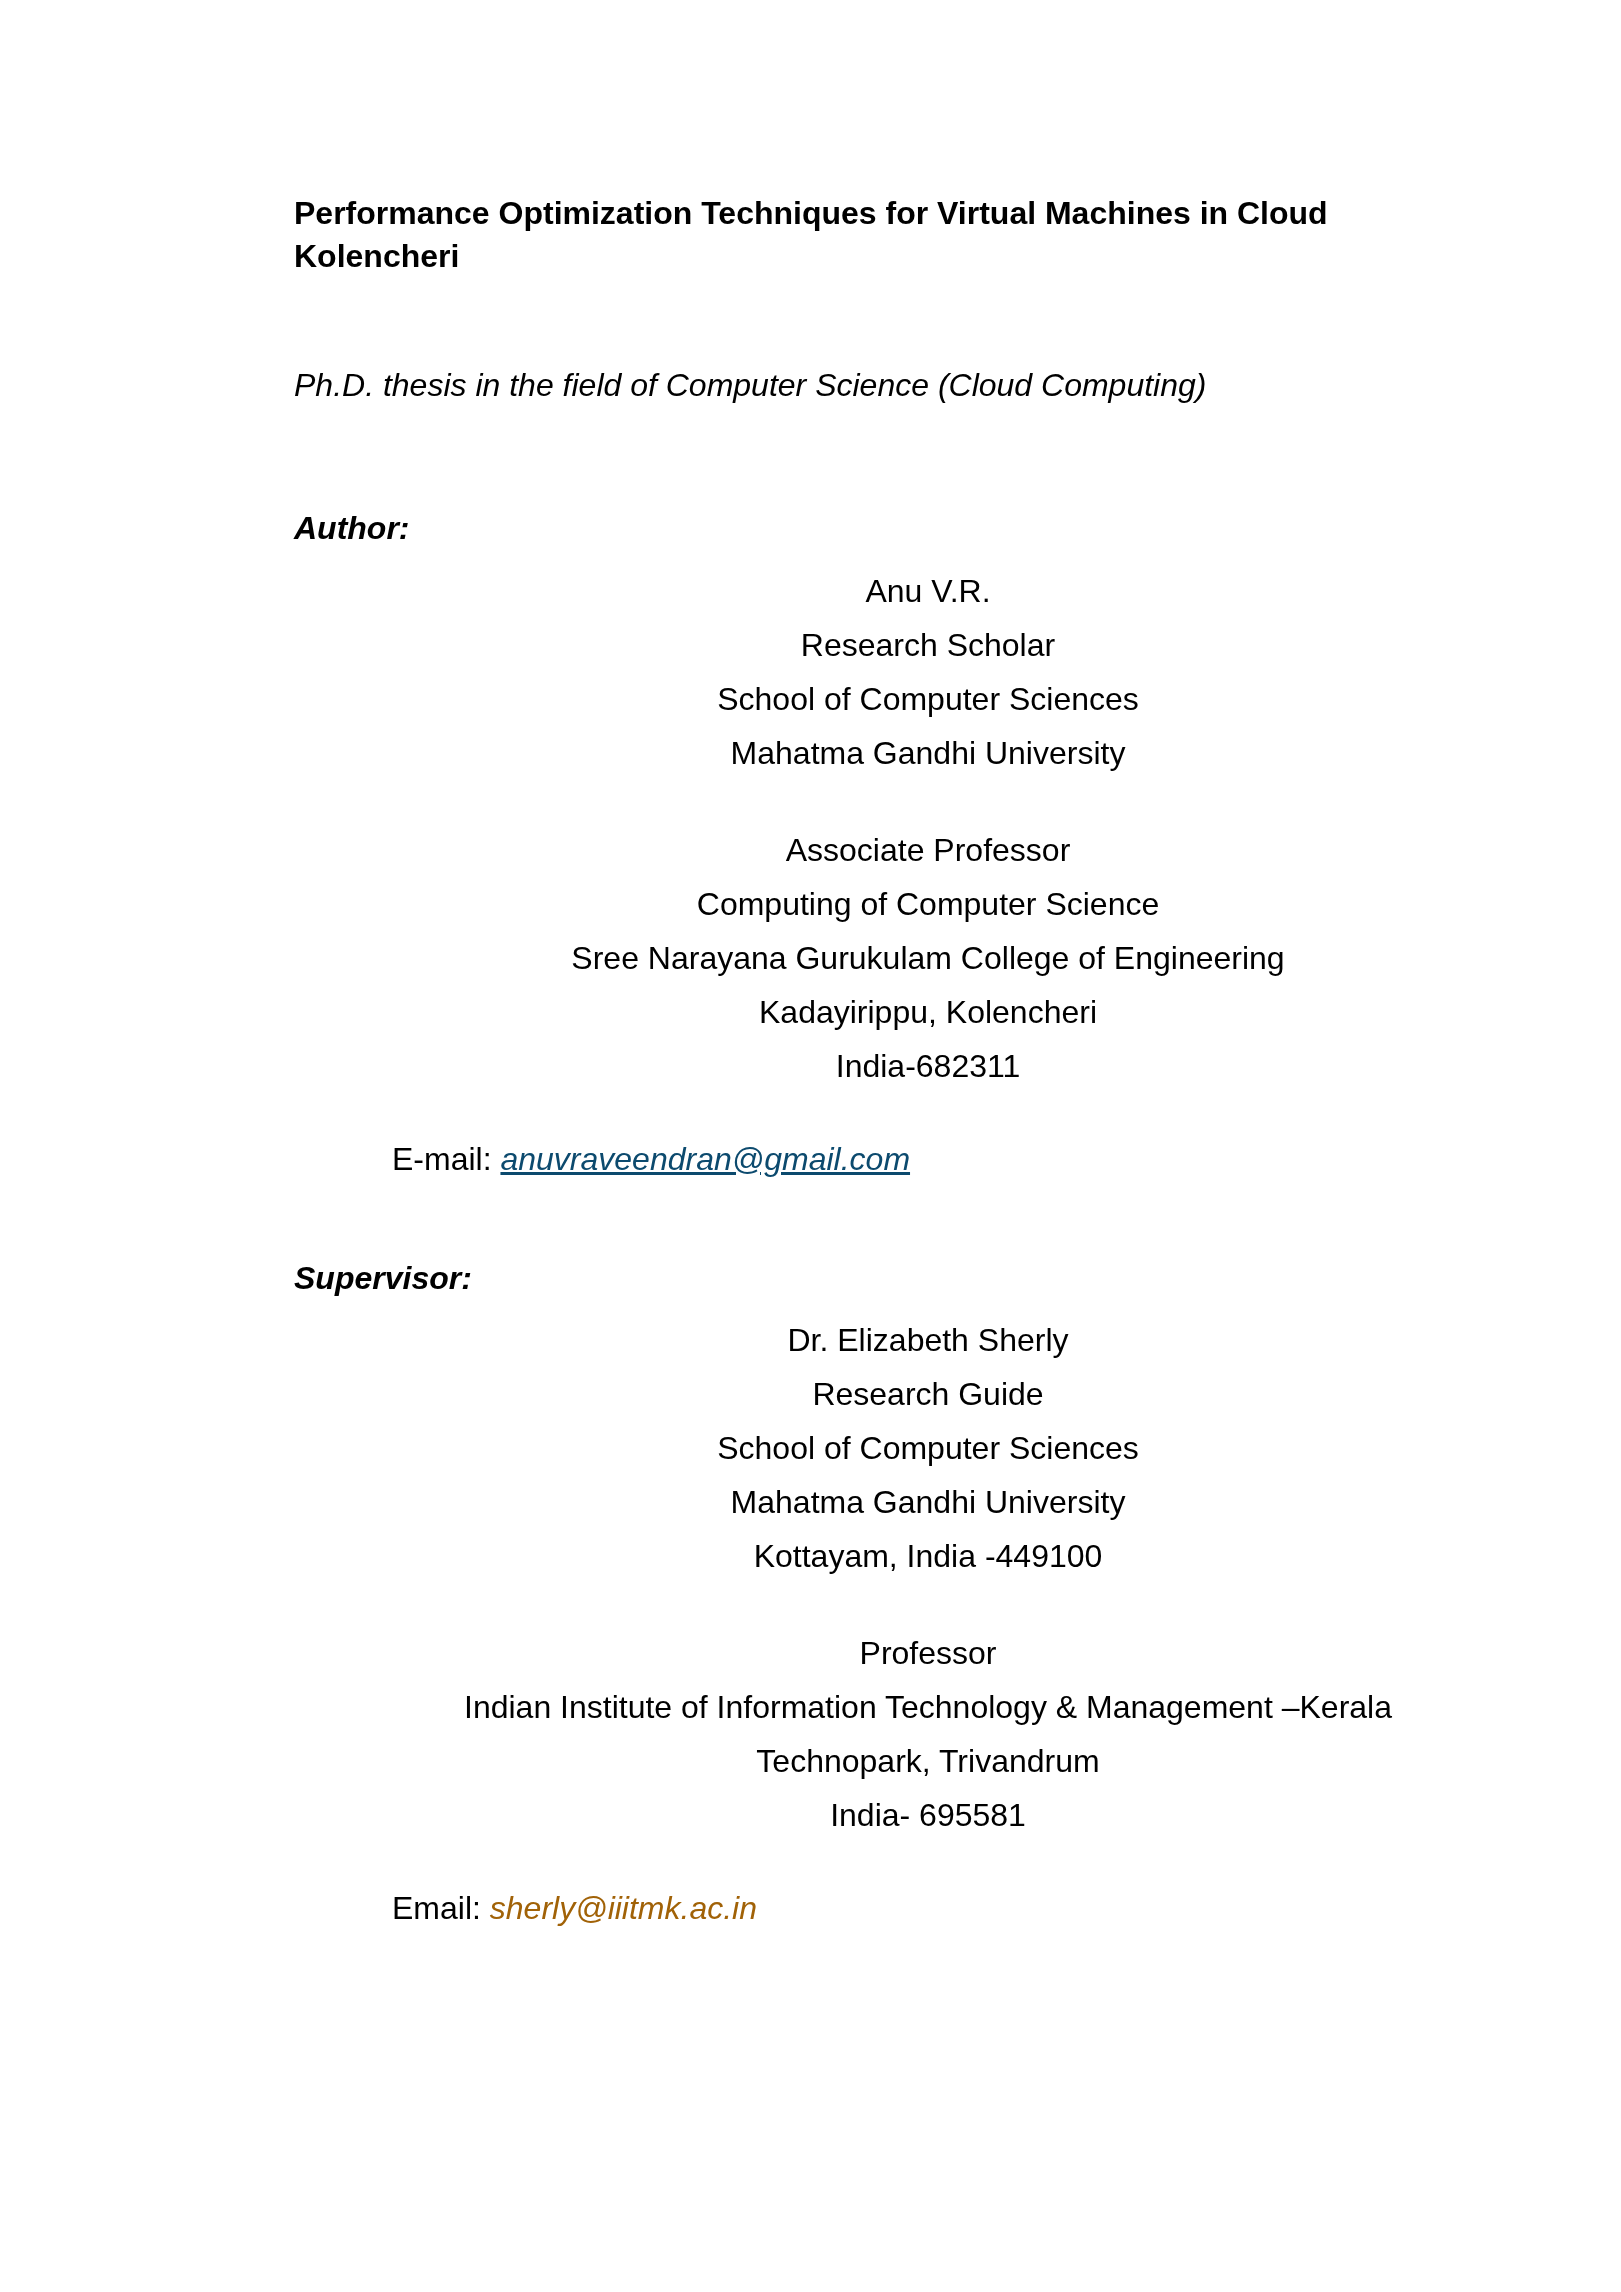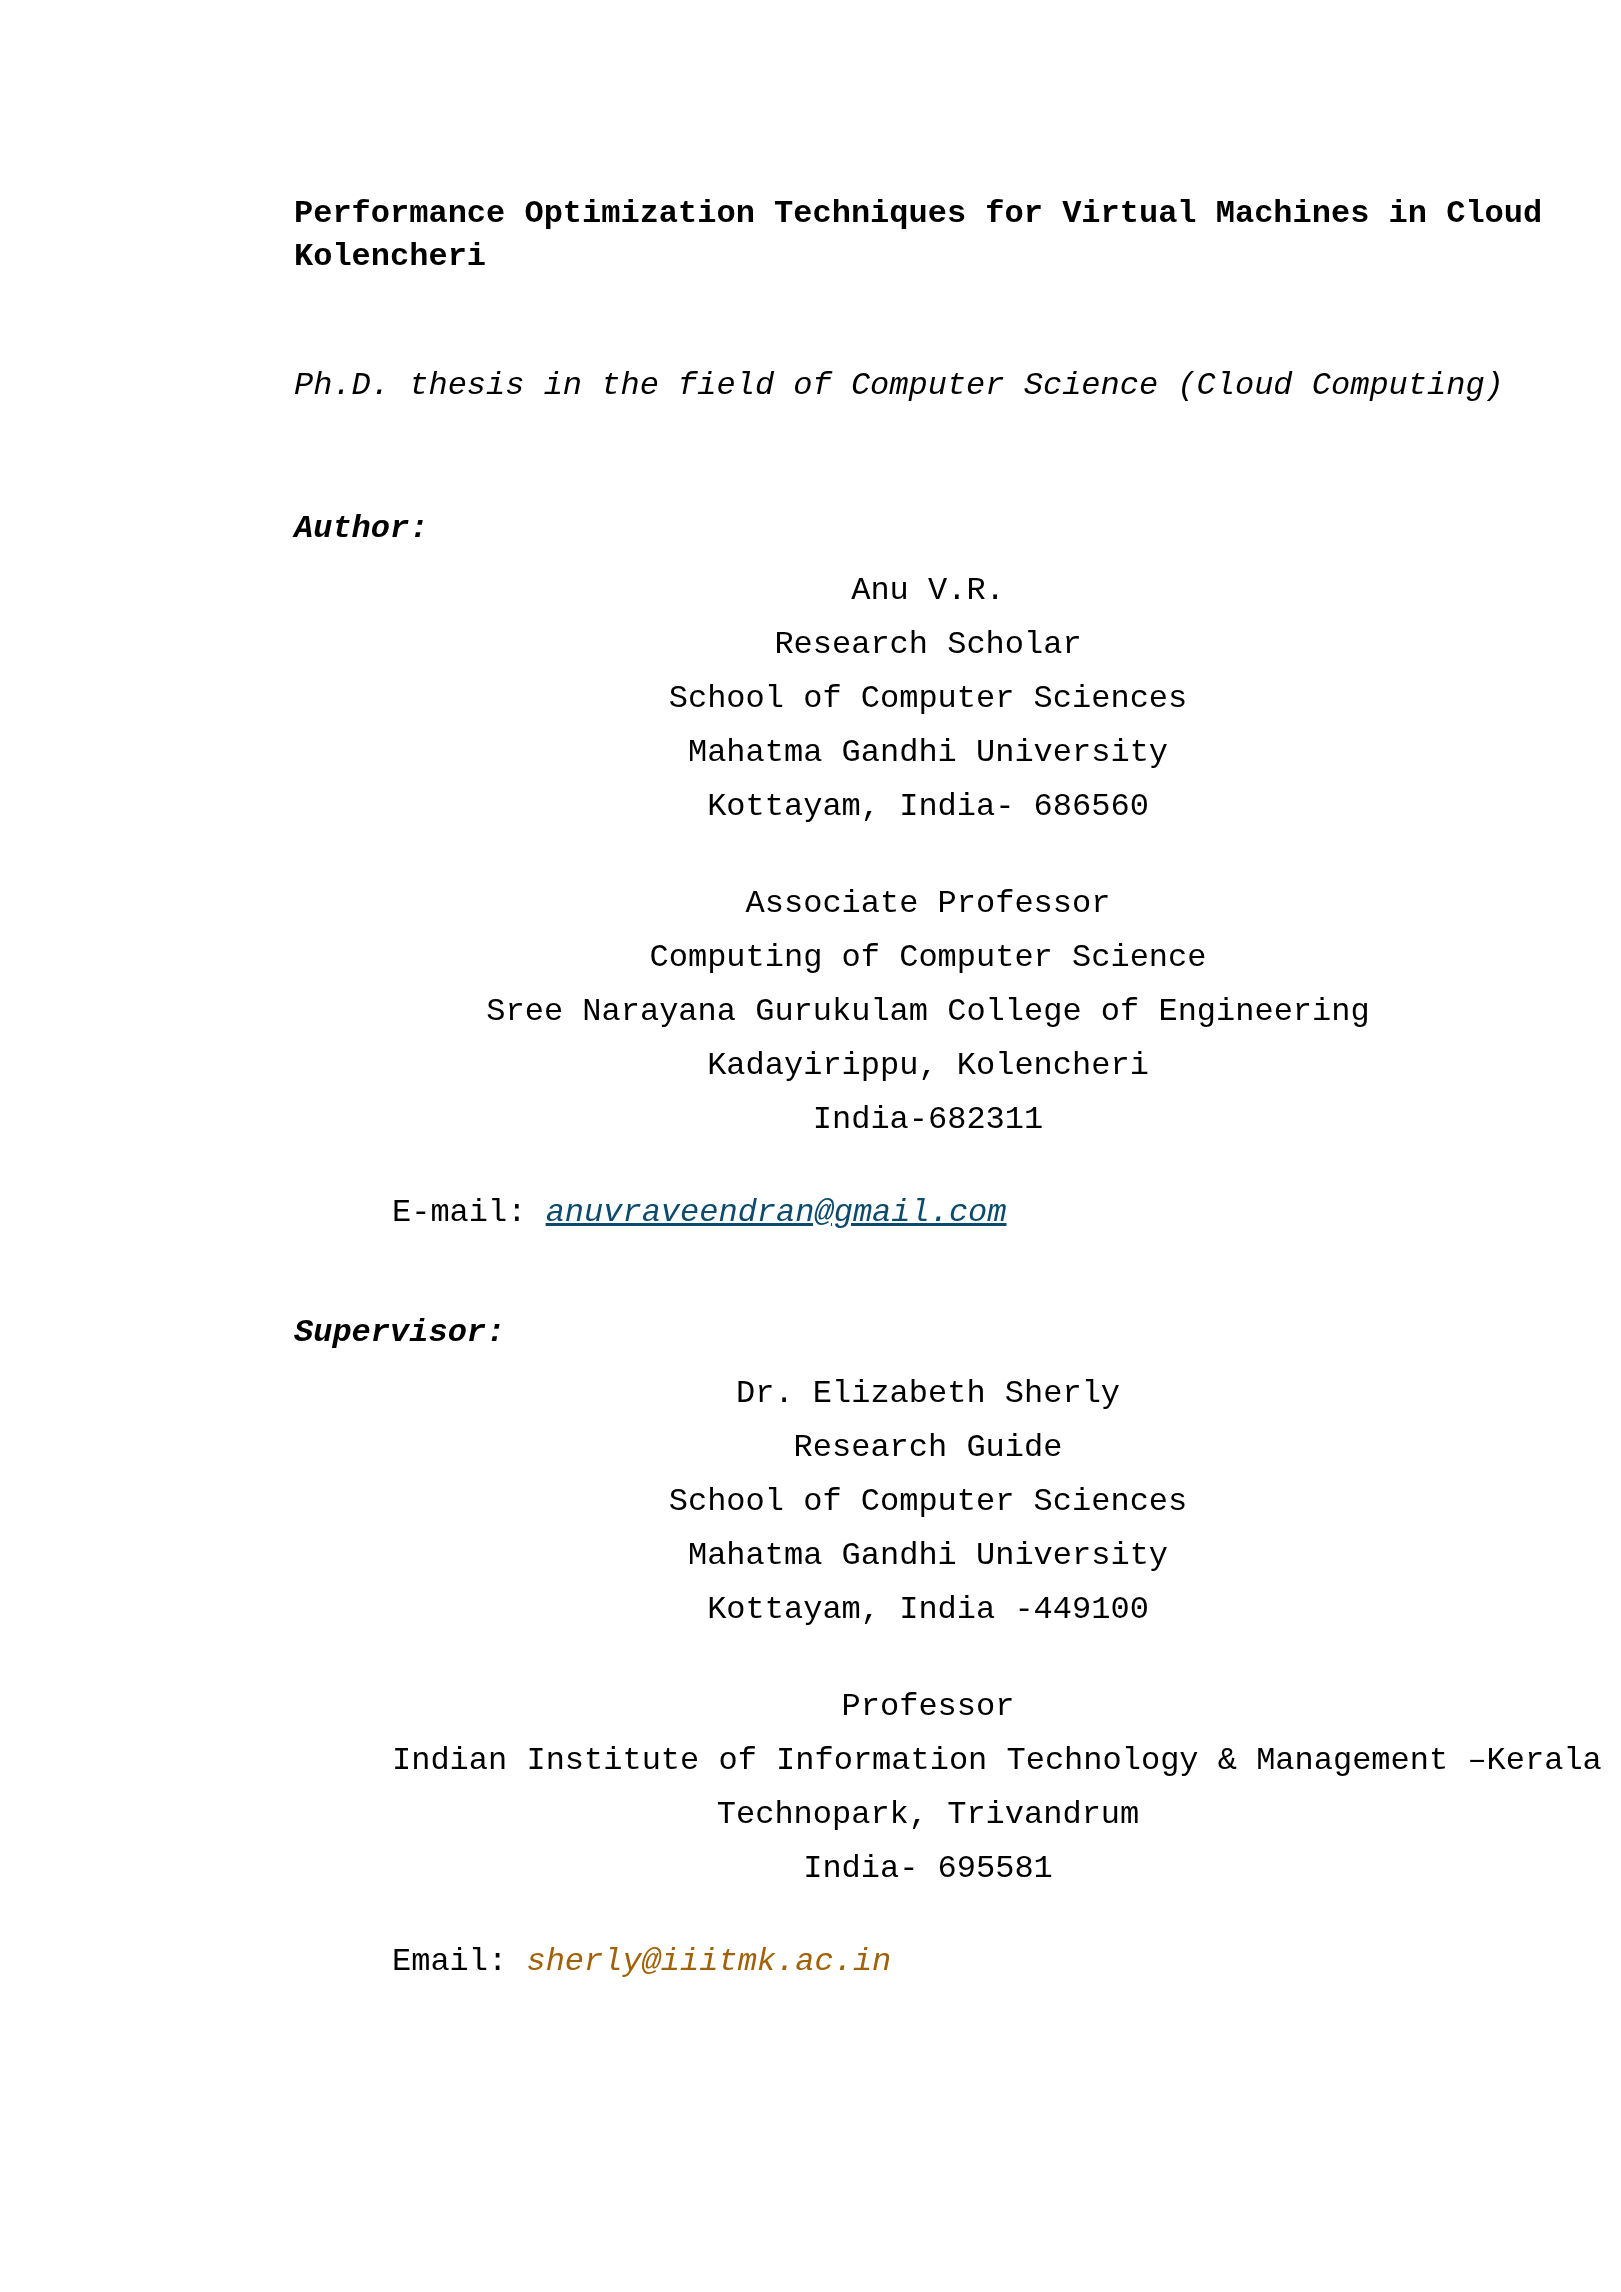--- a/index.html
+++ b/index.html
@@ -7,21 +7,21 @@
     padding: 0;
     background: #ffffff;
   }
   .page {
     position: relative;
     width: 1621px;
     height: 2293px;
     background: #ffffff;
     box-sizing: border-box;
     padding: 192px 157px 0 294px;
-    font-family: Liberation Mono, monospace;
+    font-family: Liberation Sans, sans-serif;
     font-size: 32px;
     color: #000000;
     overflow: hidden;
   }
   .title {
     font-weight: bold;
     font-size: 32px;
     line-height: 43px;
   }
   .title-line { white-space: nowrap; }
@@ -76,21 +76,20 @@
 
   <div class="subtitle">Ph.D. thesis in the field of Computer Science (Cloud Computing)</div>
 
   <div class="section-heading heading-author">Author:</div>
 
   <div class="detail-block identity-block">
     <div class="detail-line">Anu V.R.</div>
     <div class="detail-line">Research Scholar</div>
     <div class="detail-line">School of Computer Sciences</div>
     <div class="detail-line">Mahatma Gandhi University</div>
-    <div class="detail-line">Kottayam, India- 686560</div>
   </div>
 
   <div class="detail-block affiliation-block">
     <div class="detail-line">Associate Professor</div>
     <div class="detail-line">Computing of Computer Science</div>
     <div class="detail-line">Sree Narayana Gurukulam College of Engineering</div>
     <div class="detail-line">Kadayirippu, Kolencheri</div>
     <div class="detail-line">India-682311</div>
   </div>
 

